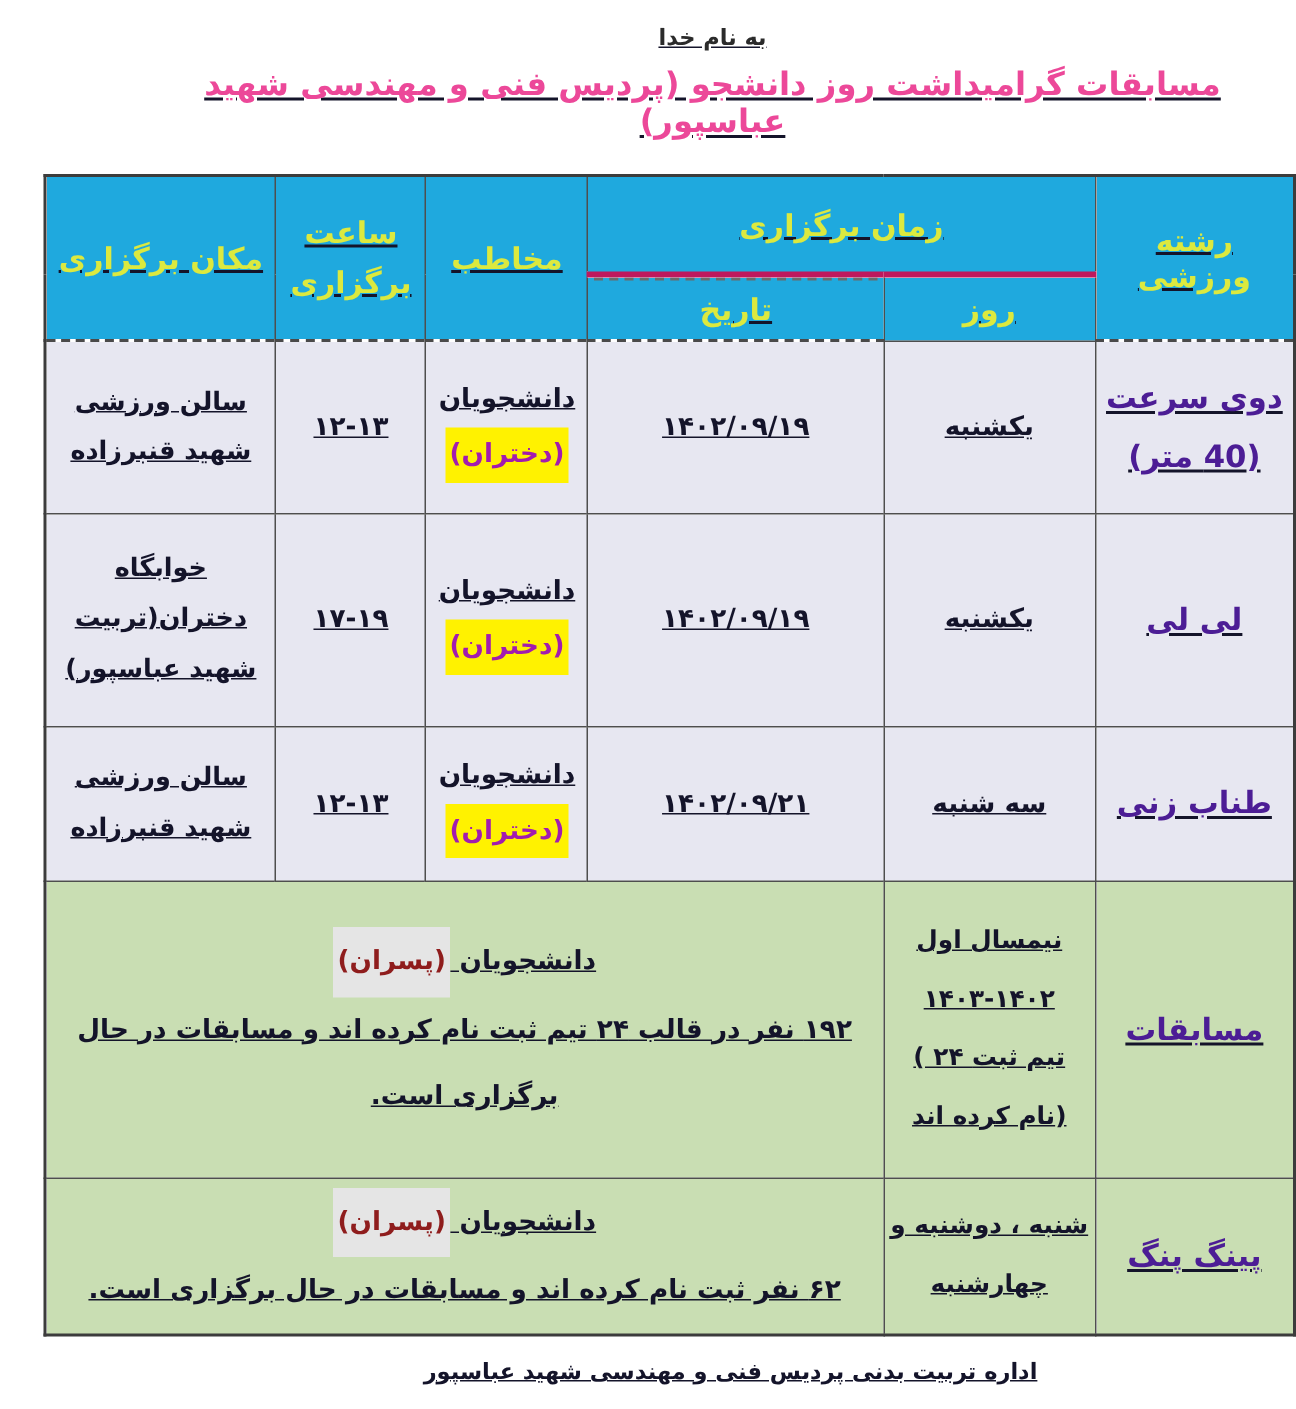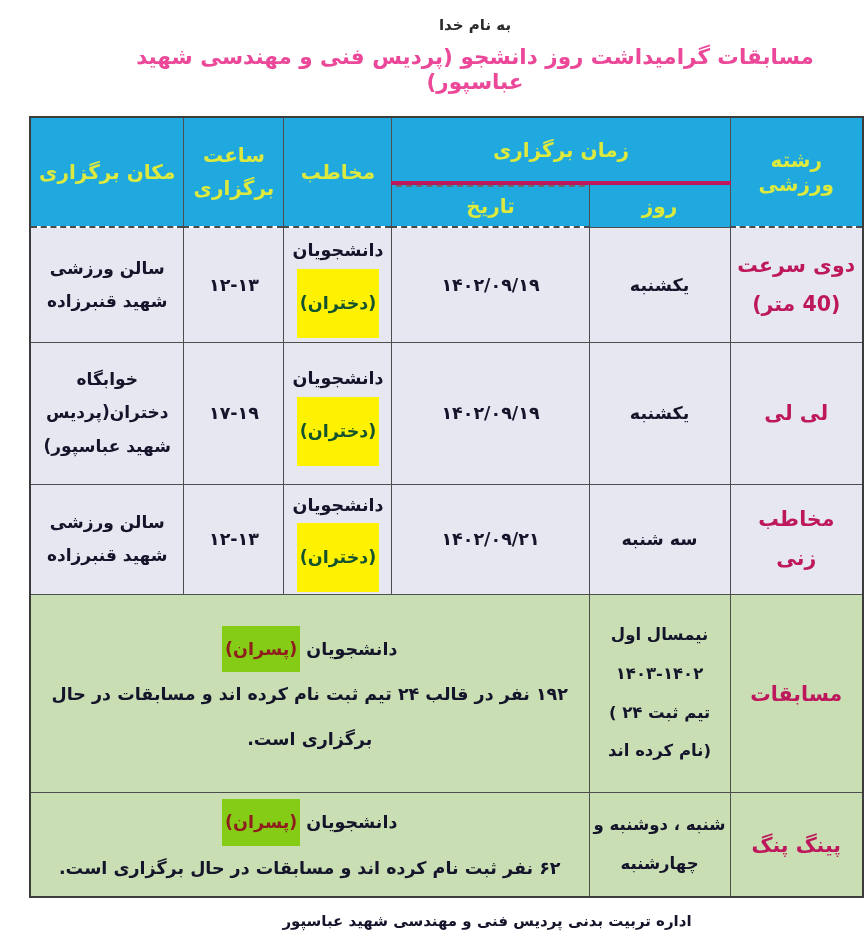--- a/index.html
+++ b/index.html
@@ -3,21 +3,21 @@
 <meta charset="utf-8">
 <style>
   html,body{margin:0;padding:0;}
   body{
     width:864px;height:939px;
     background:#ffffff;
     font-family:"DejaVu Sans","Liberation Sans",sans-serif;
     color:#14142a;
     overflow:hidden;
   }
-  .page{width:778px;height:939px;position:relative;}
+  .page{width:778px;height:939px;position:relative;text-decoration:underline;}
 
   .bismillah{
     text-align:center;
     padding-top:16px;
     font-size:15px;
     font-weight:bold;
     color:#2b2b2b;
     letter-spacing:0.5px;
   }
   .doc-title{
@@ -72,30 +72,30 @@
   tr.r2{height:142px}
   tr.r3{height:103px}
   tr.r4{height:198px}
   tr.r5{height:86px}
   tr.r4 td,tr.r5 td{background:#C9DEB3;}
 
   
   tr.r1 td{border-top:2.5px dashed #4a4a4a;}
   tr.r1 td.cell-day{border-top:1.4px solid #4e4e4e;}
 
-  td.cell-sport{font-size:20.5px;color:#be185d;}
+  td.cell-sport{font-size:20.5px;color:#4c1d95;}
   td.cell-sport .line{line-height:1.9;}
   td.cell-loc .line{line-height:1.95;font-size:17px;}
   .num{direction:ltr;unicode-bidi:embed;}
   .hl-yellow{
-    background:#FFF200;color:#14532d;
-    padding:16px 3px;display:inline-block;
+    background:#FFF200;color:#a21caf;
+    padding:0 3px;display:inline-block;
   }
   .hl-cyan{
-    background:#84cc16;color:#8F1D1D;
+    background:#e5e5e5;color:#8F1D1D;
     padding:1px 3px;display:inline-block;
   }
   td.cell-aud .line{line-height:2.1;}
 
   td.merged-details{padding:6px 14px;}
   td.merged-details .line{line-height:2.55;}
   td.cell-daylines .line{line-height:2.35;font-size:16.5px;}
   td.cell-daylines .ltr{direction:ltr;unicode-bidi:embed;display:block;}
 
   .footer-note{
@@ -168,28 +168,28 @@
         </td>
         <td class="cell-day">یکشنبه</td>
         <td class="cell-date"><span class="num">۱۴۰۲/۰۹/۱۹</span></td>
         <td class="cell-aud">
           <div class="line">دانشجویان</div>
           <div class="line"><span class="hl-yellow">(دختران)</span></div>
         </td>
         <td class="cell-hour"><span class="num">۱۷-۱۹</span></td>
         <td class="cell-loc">
           <div class="line">خوابگاه</div>
-          <div class="line">دختران(پردیس</div>
+          <div class="line">دختران(تربیت</div>
           <div class="line">شهید عباسپور)</div>
         </td>
       </tr>
 
       <tr class="r3">
         <td class="cell-sport">
-          <div class="line">مخاطب زنی</div>
+          <div class="line">طناب زنی</div>
         </td>
         <td class="cell-day">سه شنبه</td>
         <td class="cell-date"><span class="num">۱۴۰۲/۰۹/۲۱</span></td>
         <td class="cell-aud">
           <div class="line">دانشجویان</div>
           <div class="line"><span class="hl-yellow">(دختران)</span></div>
         </td>
         <td class="cell-hour"><span class="num">۱۲-۱۳</span></td>
         <td class="cell-loc">
           <div class="line">سالن ورزشی</div>

